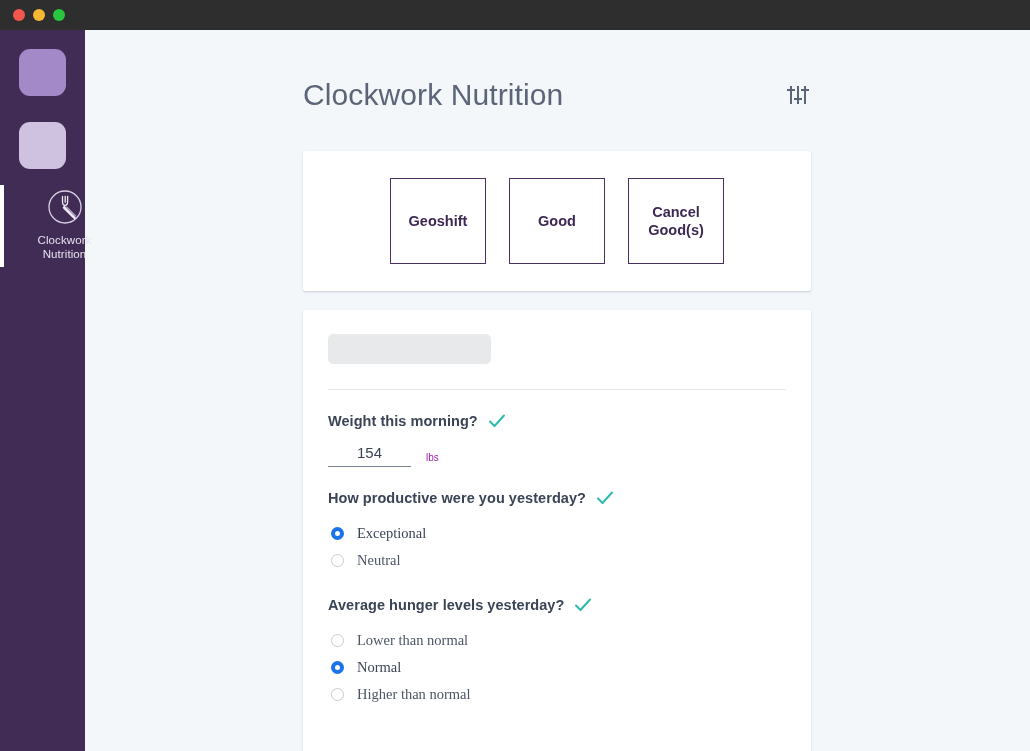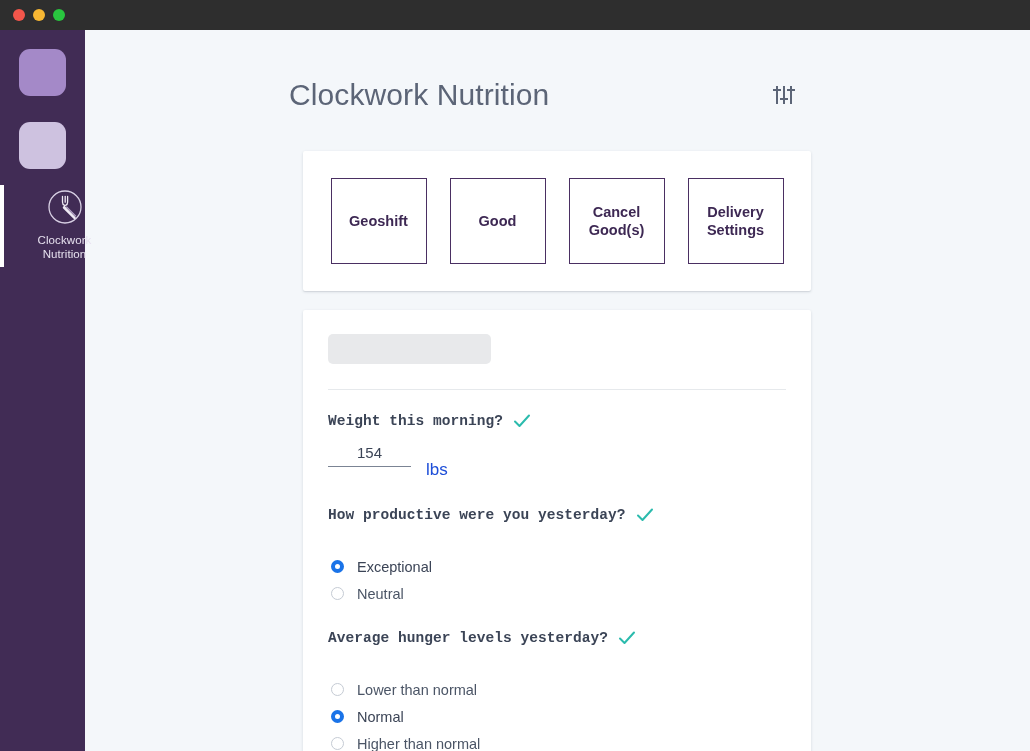--- a/index.html
+++ b/index.html
@@ -78,21 +78,21 @@
   .main {
     position: absolute;
     top: 30px; left: 85px;
     width: 945px; height: 721px;
     background: #f4f7fa;
     overflow: hidden;
   }
 
   .page-header {
     position: absolute;
-    left: 204px; top: 48px;
+    left: 218px; top: 48px;
     width: 508px;
     display: flex; align-items: center; justify-content: space-between;
   }
   .page-title {
     font-size: 30px;
     font-weight: 400;
     color: #5c6577;
     letter-spacing: .1px;
     white-space: nowrap;
   }
@@ -141,55 +141,54 @@
     margin-left: 0px;
   }
   .form-divider {
     margin-top: 25px;
     height: 1px;
     background: #e6e9ec;
     width: 458px;
   }
 
   .q-block { margin-top: 21px; }
-  .q-label-row { display: flex; align-items: center; gap: 9px; font-family: Liberation Mono, monospace; }
+  .q-label-row { display: flex; align-items: center; gap: 9px; }
   .q-label {
     font-size: 14.5px;
     font-weight: bold;
     color: #3b4456;
     letter-spacing: .05px;
   }
   .check-icon { width: 20px; height: 20px; display: block; flex: none; }
 
   .weight-row {
-    display: flex; align-items: flex-start;
+    display: flex; align-items: flex-end;
     gap: 15px;
     margin-top: 13px;
     padding-left: 0px;
   }
   .weight-input {
     width: 83px;
     border: none;
     border-bottom: 1.3px solid #7b8494;
     background: transparent;
     font-family: "Liberation Sans", sans-serif;
     font-size: 15px;
     color: #3b4456;
     text-align: center;
     padding: 0 0 5px 0;
     outline: none;
   }
   .weight-unit {
-    font-size: 17px;
-    color: #1d4ed8;
+    font-size: 10px;
+    color: #a21caf;
     padding-bottom: 4px;
-    margin-top: 16px;
-  }
-
-  .radio-list { margin-top: 28px; }
+  }
+
+  .radio-list { margin-top: 12px; font-family: Liberation Serif, serif; }
   .radio-row {
     display: flex; align-items: center;
     gap: 13px;
     height: 27px;
     cursor: pointer;
     padding-left: 3px;
   }
   .radio-mark {
     width: 13px; height: 13px;
     border-radius: 50%;
@@ -257,21 +256,20 @@
           <line x1="16" y1="8" x2="24" y2="8" stroke="#5c6577" stroke-width="2"></line>
         </svg>
       </span>
     </div>
 
     <div class="card card-actions">
       <div class="action-row">
         <button class="action-btn">Geoshift</button>
         <button class="action-btn">Good</button>
         <button class="action-btn">Cancel Good(s)</button>
-        <button class="action-btn">Delivery Settings</button>
       </div>
     </div>
 
     <div class="card card-form">
 
       <div class="skeleton-block"></div>
       <div class="form-divider"></div>
 
       <div class="q-block">
         <div class="q-label-row">

